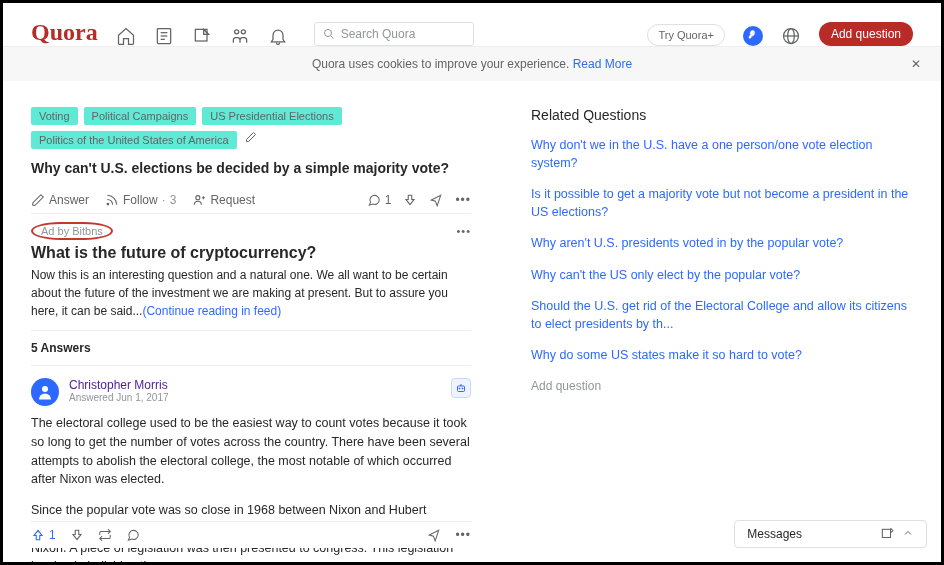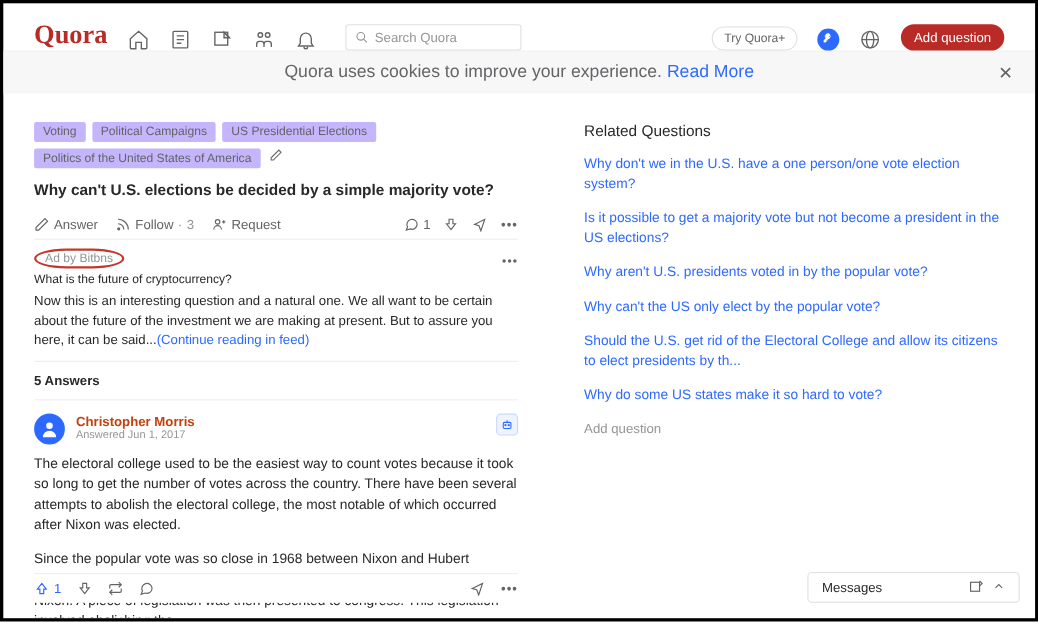--- a/index.html
+++ b/index.html
@@ -7,44 +7,44 @@
 .frame{border:3px solid #000;width:944px;height:565px;overflow:hidden;position:relative}
 .header{display:flex;align-items:flex-end;height:44px;padding:0 28px;border-bottom:1px solid #eee;gap:18px}
 .logo{color:#b92b27;font-weight:700;font-size:24px;font-family:Georgia,serif}
 .nav-icon{width:20px;height:20px;display:flex;align-items:center;justify-content:center;color:#636466}
 .search{flex:0 0 160px;display:flex;align-items:center;background:#fff;border:1px solid #dee0e1;border-radius:3px;padding:4px 8px;color:#939598;font-size:12px;gap:6px;margin-left:8px}
 .spacer{flex:1}
 .try{border:1px solid #dee0e1;border-radius:14px;padding:4px 10px;font-size:11px;color:#636466;background:#fff}
 .globe-icon{color:#636466}
 .avatar-top{width:20px;height:20px;border-radius:50%;background:#2e69ff;display:flex;align-items:center;justify-content:center;color:#fff}
 .addq{background:#b92b27;color:#fff;border-radius:14px;padding:5px 12px;font-size:12px;font-weight:500}
-.cookie{background:#f7f7f8;padding:10px 0;text-align:center;font-size:16px;color:#636466;position:relative}
+.cookie{background:#f7f7f8;padding:10px 0;text-align:center;font-size:12px;color:#636466;position:relative}
 .cookie a{color:#2e69ff;text-decoration:none}
 .cookie-x{position:absolute;right:20px;top:10px;color:#636466;cursor:pointer}
 .content{display:flex;padding:26px 28px 0 28px;gap:60px}
 .main{flex:0 0 440px}
 .side{flex:1}
 .tags{display:flex;flex-wrap:wrap;gap:6px;margin-bottom:10px}
-.tag{background:#c4b5fd;color:#636466;padding:3px 8px;font-size:11px;border-radius:2px}
+.tag{background:#5eead4;color:#636466;padding:3px 8px;font-size:11px;border-radius:2px}
 .edit-icon{color:#636466;margin-left:2px}
 .qtitle{font-size:14px;font-weight:700;color:#282829;line-height:1.3;margin-bottom:10px}
 .qactions{display:flex;align-items:center;gap:16px;padding:6px 0;border-bottom:1px solid #eee;color:#636466;font-size:12px}
 .qact{display:flex;align-items:center;gap:4px}
 .qactions-right{margin-left:auto;display:flex;align-items:center;gap:12px}
-.adrow{display:flex;align-items:flex-end;padding:8px 0 4px;font-size:11px;color:#939598}
+.adrow{display:flex;align-items:center;padding:8px 0 4px;font-size:11px;color:#939598}
 .adlabel{border:2px solid #c0392b;border-radius:50%/70%;padding:1px 8px}
 .dots{margin-left:auto;color:#636466;letter-spacing:1px}
-.adtitle{font-weight:400;font-size:11px;margin-bottom:4px}
+.adtitle{font-weight:700;font-size:16px;margin-bottom:4px}
 .adbody{font-size:12px;color:#282829;line-height:1.5;padding-bottom:10px;border-bottom:1px solid #eee}
 .adbody a{color:#2e69ff;text-decoration:none}
 .section-h{font-weight:700;font-size:12px;padding:10px 0}
 .answer{border-top:1px solid #eee;padding-top:12px}
 .ans-head{display:flex;gap:10px;align-items:flex-start;position:relative}
 .avatar{width:28px;height:28px;border-radius:50%;background:#2e69ff;display:flex;align-items:center;justify-content:center;color:#fff;flex-shrink:0}
-.ans-name{font-weight:700;font-size:12px;color:#c2410c}
+.ans-name{font-weight:400;font-size:12px;color:#4c1d95}
 .ans-date{font-size:10px;color:#939598}
 .badge-icon{margin-left:auto;width:20px;height:20px;border:1px solid #c7d8ff;border-radius:4px;display:flex;align-items:center;justify-content:center;color:#2e69ff;background:#eef3ff}
 .ans-body{font-size:12.5px;line-height:1.5;color:#282829;margin-top:8px}
 .ans-body p{margin-bottom:12px}
 .bottom-bar{position:absolute;bottom:14px;left:28px;width:440px;display:flex;align-items:center;gap:14px;padding:6px 0;border-top:1px solid #eee;background:#fff;color:#636466;font-size:12px}
 .upvote{display:flex;align-items:center;gap:4px;color:#2e69ff}
 .side h3{font-size:14px;font-weight:500;color:#282829;margin-bottom:14px}
 .rq{display:block;color:#2e69ff;text-decoration:none;font-size:12.5px;line-height:1.4;margin-bottom:14px}
 .side-add{color:#939598;font-size:12px}
 .messages{position:absolute;bottom:14px;right:14px;border:1px solid #dee0e1;border-radius:4px;padding:6px 12px;display:flex;align-items:center;gap:78px;font-size:12px;background:#fff}

